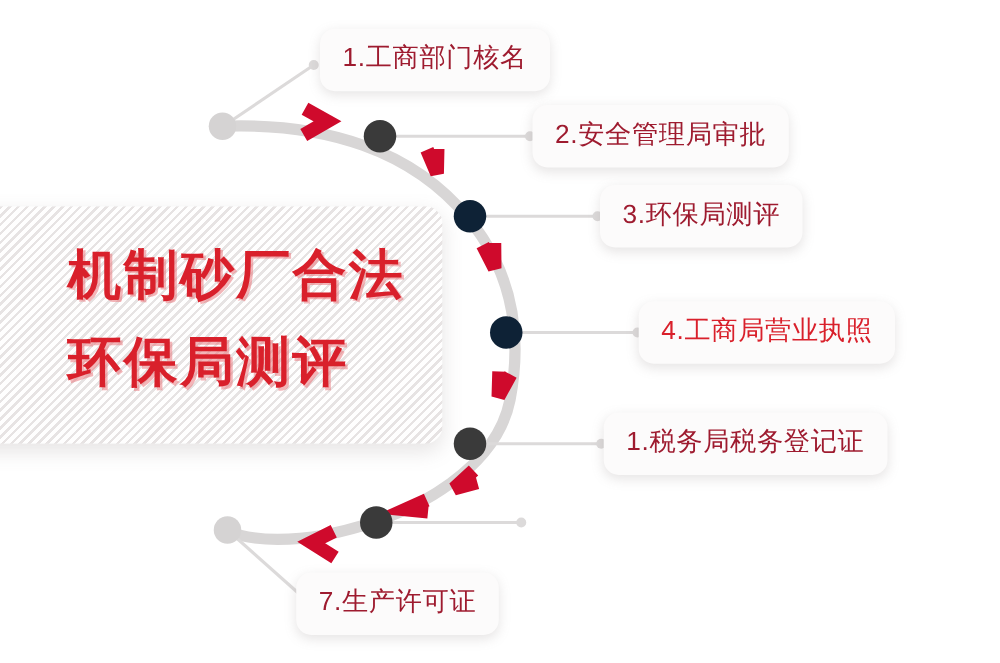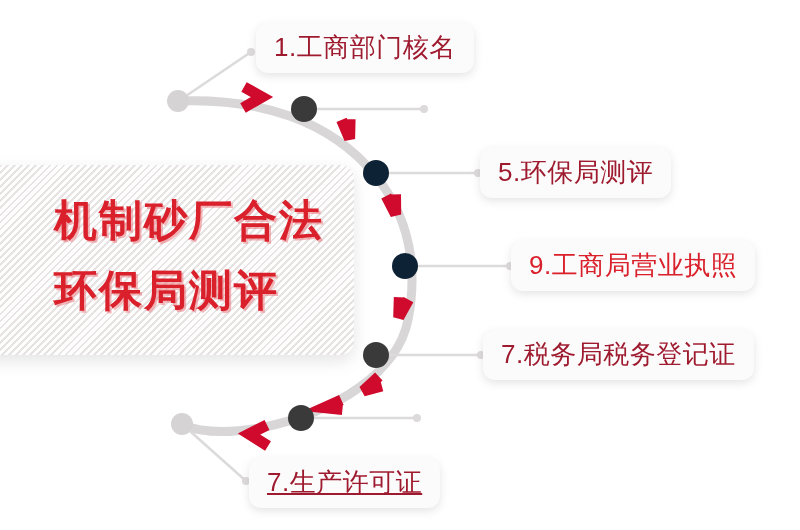--- a/index.html
+++ b/index.html
@@ -67,21 +67,21 @@
   }
 
   
   .step-label {
     position: absolute;
     border-radius: 12px;
     background: #fcfbfb;
     box-shadow: 0 3px 9px rgba(140,130,130,0.22);
     padding: 9px 18px 11px 18px;
     white-space: nowrap;
-    font-size: 26px;
+    font-size: 21px;
     line-height: 30px;
     color: #9e1b2f;
     letter-spacing: 0.5px;
   }
   .step-label.accent {
     color: #d9202b;
   }
 </style>
 </head>
 <body>
@@ -148,23 +148,24 @@
       <circle cx="376" cy="173" r="13" fill="#0e2236"></circle>
       <circle cx="405" cy="266" r="13" fill="#0e2236"></circle>
       <circle cx="376" cy="355" r="13" fill="#3a3a3a"></circle>
       <circle cx="301" cy="418" r="13" fill="#3a3a3a"></circle>
       <circle cx="182" cy="424" r="11" fill="#d5d3d3"></circle>
     </g>
   </svg>
 
   <div class="step-label" style="left:256px; top:23px;">1.工商部门核名</div>
 
+  <div class="step-label" style="left:426px; top:84px;">2.安全管理局审批</div>
 
-  <div class="step-label" style="left:480px; top:148px;">5.环保局测评</div>
+  <div class="step-label" style="left:480px; top:148px;">3.环保局测评</div>
 
-  <div class="step-label accent" style="left:511px; top:241px;">9.工商局营业执照</div>
+  <div class="step-label accent" style="left:511px; top:241px;">4.工商局营业执照</div>
 
-  <div class="step-label" style="left:483px; top:330px;">7.税务局税务登记证</div>
+  <div class="step-label" style="left:483px; top:330px;">1.税务局税务登记证</div>
 
 
-  <div class="step-label" style="left:249px; top:458px;text-decoration:underline;">7.生产许可证</div>
+  <div class="step-label" style="left:237px; top:458px;">7.生产许可证</div>
 
 </div>
 
 </body></html>

